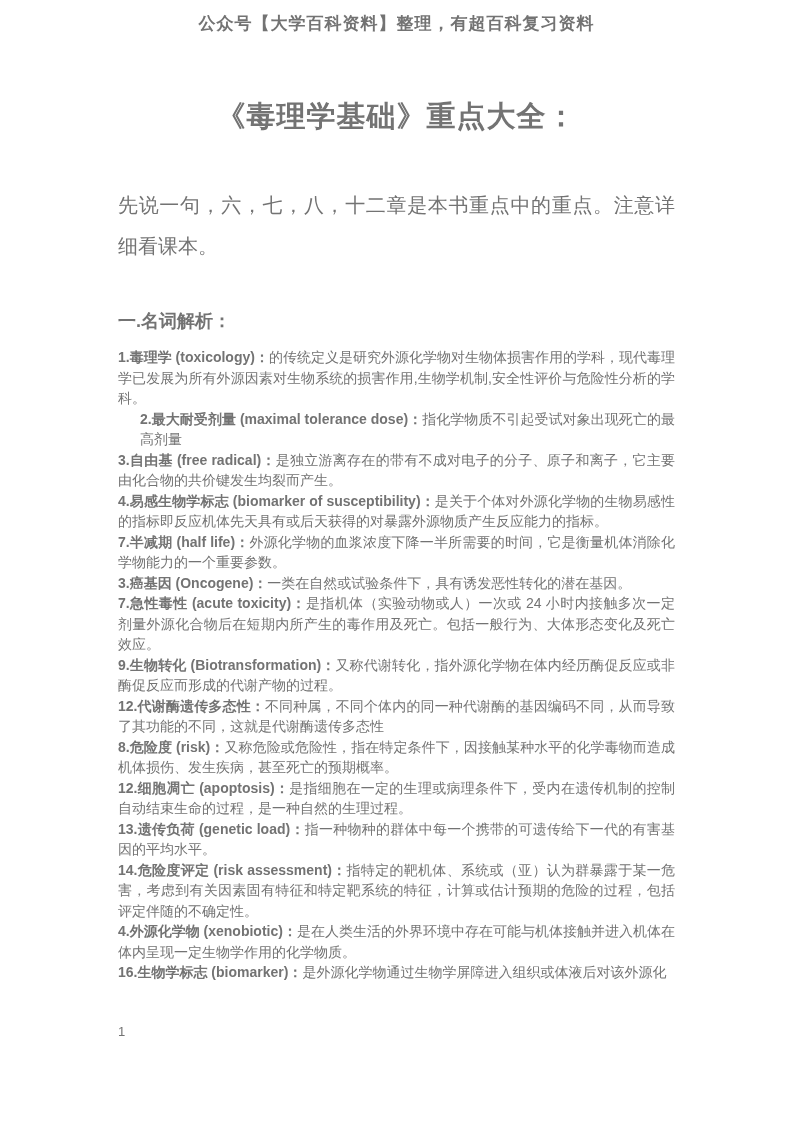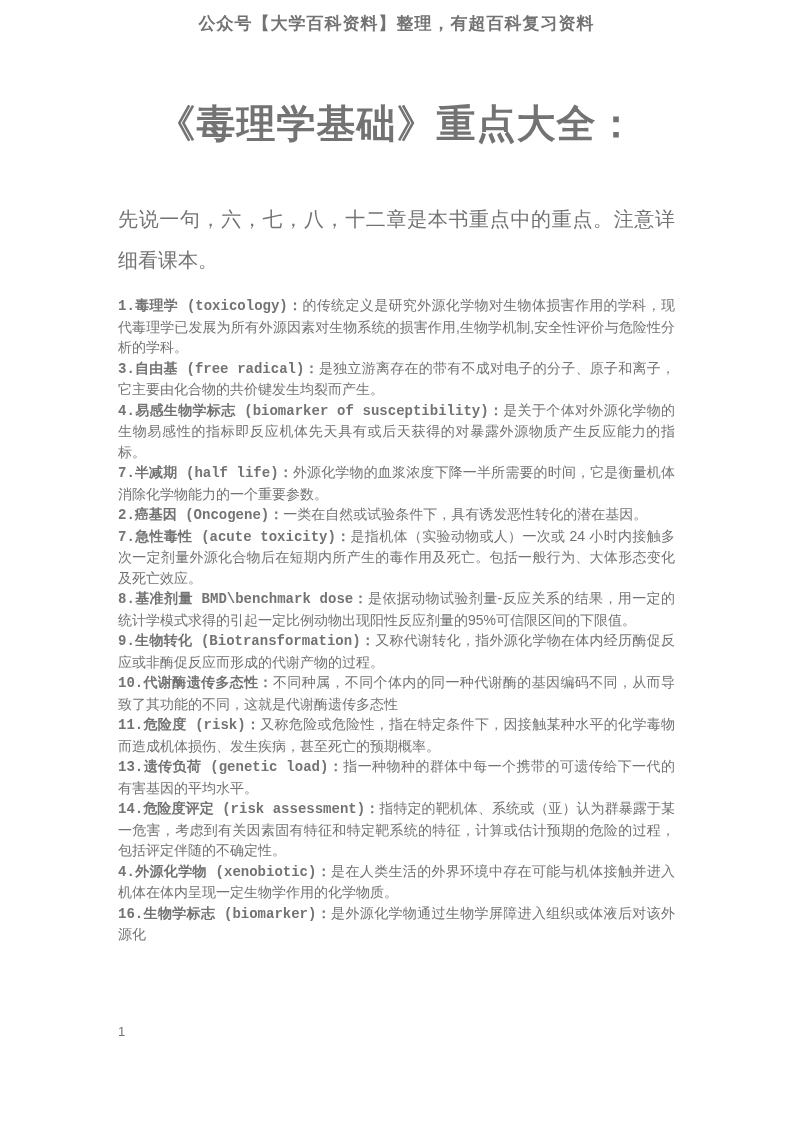--- a/index.html
+++ b/index.html
@@ -21,21 +21,21 @@
     font-weight: bold;
     font-size: 17px;
     letter-spacing: 1px;
   }
   .content {
     margin: 0 118px;
   }
   .doc-title {
     margin-top: 62px;
     text-align: center;
-    font-size: 39px;
+    font-size: 29px;
     font-weight: bold;
     letter-spacing: 1px;
   }
   .intro {
     margin-top: 48px;
     font-size: 20px;
     font-weight: normal;
     line-height: 41px;
     text-align: justify;
   }
@@ -44,52 +44,54 @@
     font-size: 18px;
     font-weight: bold;
   }
   .definitions {
     margin-top: 14px;
     font-size: 14px;
     line-height: 20.5px;
     text-align: justify;
   }
   .def { margin: 0; }
-  .def .term { font-weight: bold; font-family: Liberation Mono, monospace; }
+  .def .term { font-weight: bold; }
   .def.indented { padding-left: 22px; }
   .page-number {
     position: absolute;
     left: 118px;
     top: 1024px;
     font-size: 13px;
   }
 </style>
 </head>
 <body>
 
 <div class="page">
   <div class="doc-header">公众号【大学百科资料】整理，有超百科复习资料</div>
 
   <div class="content">
     <h1 class="doc-title">《毒理学基础》重点大全：</h1>
 
     <p class="intro">先说一句，六，七，八，十二章是本书重点中的重点。注意详细看课本。</p>
 
+    <h2 class="section-heading">一.名词解析：</h2>
 
     <div class="definitions">
         <p class="def"><span class="term">1.毒理学 (toxicology)：</span><span>的传统定义是研究外源化学物对生物体损害作用的学科，现代毒理学已发展为所有外源因素对生物系统的损害作用,生物学机制,安全性评价与危险性分析的学科。</span></p>
+        <p class="def indented"><span class="term">2.最大耐受剂量 (maximal tolerance dose)：</span><span>指化学物质不引起受试对象出现死亡的最高剂量</span></p>
         <p class="def"><span class="term">3.自由基 (free radical)：</span><span>是独立游离存在的带有不成对电子的分子、原子和离子，它主要由化合物的共价键发生均裂而产生。</span></p>
         <p class="def"><span class="term">4.易感生物学标志 (biomarker of susceptibility)：</span><span>是关于个体对外源化学物的生物易感性的指标即反应机体先天具有或后天获得的对暴露外源物质产生反应能力的指标。</span></p>
         <p class="def"><span class="term">7.半减期 (half life)：</span><span>外源化学物的血浆浓度下降一半所需要的时间，它是衡量机体消除化学物能力的一个重要参数。</span></p>
-        <p class="def"><span class="term">2.癌基因 (Oncogene)：</span><span>一类在自然或试验条件下，具有诱发恶性转化的潜在基因。</span></p>
+        <p class="def"><span class="term">3.癌基因 (Oncogene)：</span><span>一类在自然或试验条件下，具有诱发恶性转化的潜在基因。</span></p>
         <p class="def"><span class="term">7.急性毒性 (acute toxicity)：</span><span>是指机体（实验动物或人）一次或 24 小时内接触多次一定剂量外源化合物后在短期内所产生的毒作用及死亡。包括一般行为、大体形态变化及死亡效应。</span></p>
-        <p class="def"><span class="term">8.基准剂量 BMD\benchmark dose：</span><span>是依据动物试验剂量-反应关系的结果，用一定的统计学模式求得的引起一定比例动物出现阳性反应剂量的95%可信限区间的下限值。</span></p>
         <p class="def"><span class="term">9.生物转化 (Biotransformation)：</span><span>又称代谢转化，指外源化学物在体内经历酶促反应或非酶促反应而形成的代谢产物的过程。</span></p>
-        <p class="def"><span class="term">10.代谢酶遗传多态性：</span><span>不同种属，不同个体内的同一种代谢酶的基因编码不同，从而导致了其功能的不同，这就是代谢酶遗传多态性</span></p>
-        <p class="def"><span class="term">11.危险度 (risk)：</span><span>又称危险或危险性，指在特定条件下，因接触某种水平的化学毒物而造成机体损伤、发生疾病，甚至死亡的预期概率。</span></p>
+        <p class="def"><span class="term">12.代谢酶遗传多态性：</span><span>不同种属，不同个体内的同一种代谢酶的基因编码不同，从而导致了其功能的不同，这就是代谢酶遗传多态性</span></p>
+        <p class="def"><span class="term">8.危险度 (risk)：</span><span>又称危险或危险性，指在特定条件下，因接触某种水平的化学毒物而造成机体损伤、发生疾病，甚至死亡的预期概率。</span></p>
+        <p class="def"><span class="term">12.细胞凋亡 (apoptosis)：</span><span>是指细胞在一定的生理或病理条件下，受内在遗传机制的控制自动结束生命的过程，是一种自然的生理过程。</span></p>
         <p class="def"><span class="term">13.遗传负荷 (genetic load)：</span><span>指一种物种的群体中每一个携带的可遗传给下一代的有害基因的平均水平。</span></p>
         <p class="def"><span class="term">14.危险度评定 (risk assessment)：</span><span>指特定的靶机体、系统或（亚）认为群暴露于某一危害，考虑到有关因素固有特征和特定靶系统的特征，计算或估计预期的危险的过程，包括评定伴随的不确定性。</span></p>
         <p class="def"><span class="term">4.外源化学物 (xenobiotic)：</span><span>是在人类生活的外界环境中存在可能与机体接触并进入机体在体内呈现一定生物学作用的化学物质。</span></p>
         <p class="def"><span class="term">16.生物学标志 (biomarker)：</span><span>是外源化学物通过生物学屏障进入组织或体液后对该外源化</span></p>
       </div>
   </div>
 
   <div class="page-number">1</div>
 </div>
 

